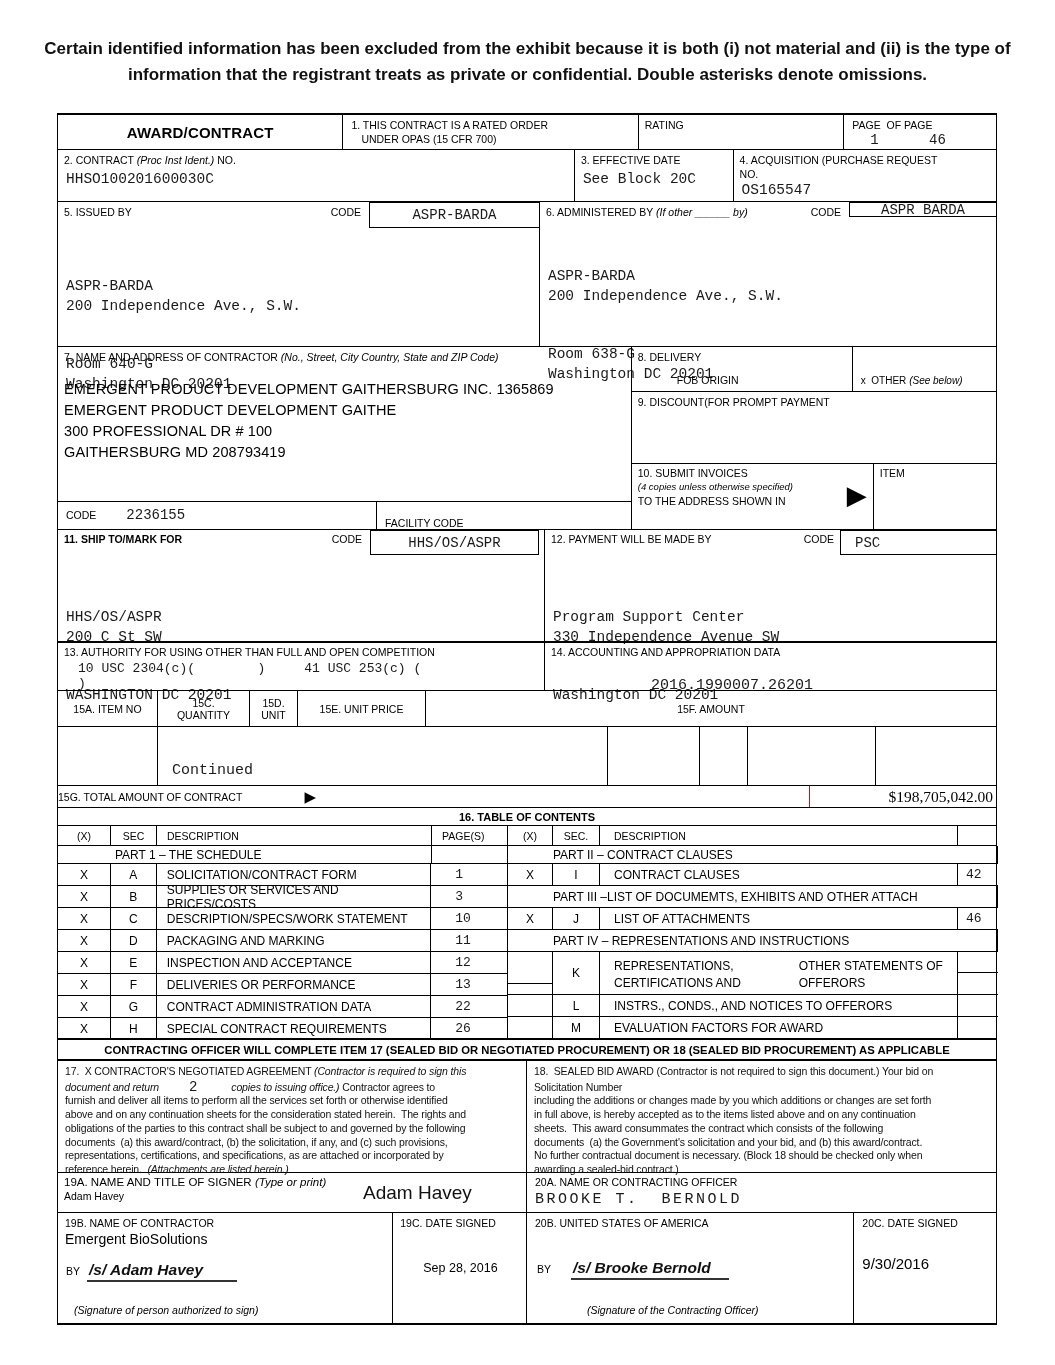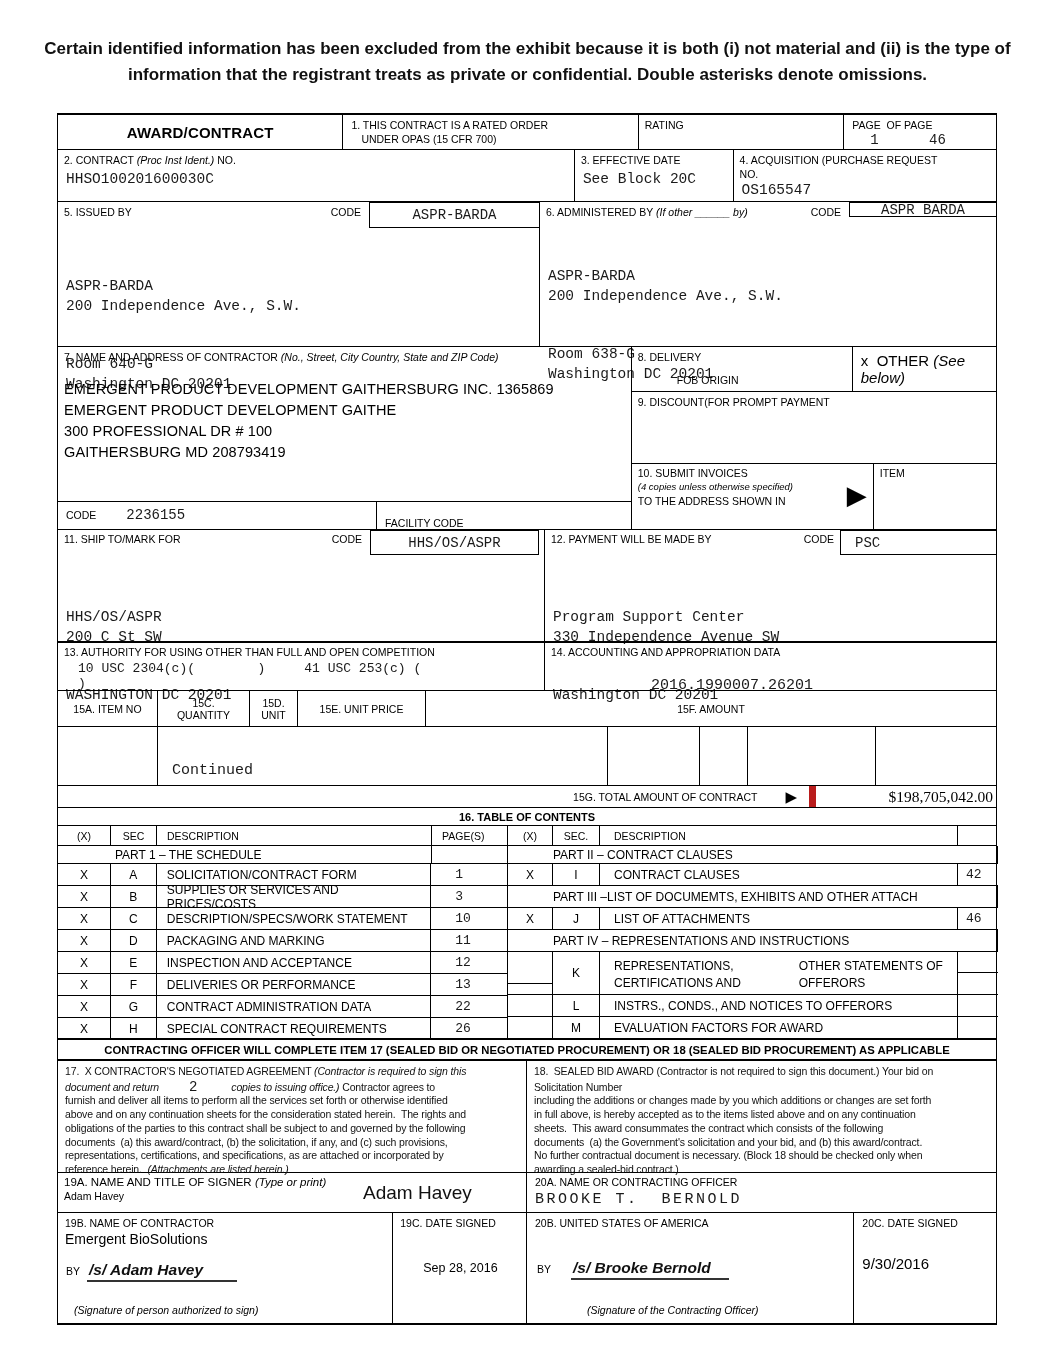--- a/index.html
+++ b/index.html
@@ -74,22 +74,22 @@
   
   .r7h{height:36px;}
   .r7h .c{display:flex;align-items:center;justify-content:center;text-align:center;}
   .r7b{height:59px;}
   .w15a{width:100px;}.w15b{width:450px;}.w15c{width:92px;}.w15d{width:48px;}
   .w15e{width:128px;}.w15f{width:122px;flex:1;}
   .r7b .c{display:flex;align-items:flex-end;}
   .contd{font-family:"Liberation Mono","DejaVu Sans Mono",monospace;font-size:15px;
         color:#1a1a1a;padding:0 0 6px 14px;}
   .r8{height:22px;align-items:center;}
-  .r8 .lblzone{width:751px;display:flex;align-items:center;justify-content:flex-end;
-        border-right:7px solid #b91c1c;height:100%;}
+  .r8 .lblzone{width:751px;display:flex;align-items:center;justify-content:flex-start;
+        border-right:1px solid #b91c1c;height:100%;gap:34px;}
   .r8 .amt{flex:1;display:flex;align-items:center;justify-content:flex-end;
         font-family:"Liberation Serif","DejaVu Serif",serif;font-size:15.5px;padding-right:3px;}
   
   .toct{height:17px;display:flex;align-items:center;justify-content:center;
         font-size:11px;font-weight:bold;border-bottom:1px solid #000;}
   .tochdr{height:20px;}
   .tochdr .c{display:flex;align-items:center;font-size:10.5px;}
   .tx{width:53px;justify-content:center;}
   .tsec{width:46px;justify-content:center;}
   .tdesc{width:275px;padding-left:10px;box-sizing:border-box;}
@@ -232,21 +232,21 @@
           </div>
         </div>
       </div>
       <div class="c r4right last">
         <div class="delrow">
           <div class="dl">
             <div class="lb" style="padding:4px 0 0 6px;">8. DELIVERY</div>
             <div class="lb" style="position:absolute;bottom:5px;left:45px;">FOB ORIGIN</div>
           </div>
           <div class="dr">
-            <div style="position:absolute;bottom:5px;left:8px;font-size:15px;"><span>x</span>&nbsp;&nbsp;<span>OTHER </span><span class="it">(See below)</span></div>
+            <div style="position:absolute;bottom:5px;left:8px;font-size:10px;text-align:center;"><span>x</span>&nbsp;&nbsp;<span>OTHER </span><span class="it">(See below)</span></div>
           </div>
         </div>
         <div class="discrow">
           <div class="lb">9. DISCOUNT(FOR PROMPT PAYMENT</div>
         </div>
         <div class="subrow">
           <div class="sl">
             <div class="lb">10. SUBMIT INVOICES</div>
             <div class="lb it" style="font-size:9.5px;margin-top:2px;">(4 copies unless otherwise specified)</div>
             <div class="lb" style="margin-top:2px;">TO THE ADDRESS SHOWN IN</div>
@@ -255,21 +255,21 @@
           <div class="si">
             <div class="lb">ITEM</div>
           </div>
         </div>
       </div>
     </div>
 
     <div class="row r5" style="border-bottom:none;">
       <div class="c c5a">
         <div class="h">
-          <div class="lb" style="flex:1;padding-left:6px;">11. SHIP TO/MARK FOR</div>
+          <div class="lb" style="flex:1;padding-left:6px;font-weight:bold;">11. SHIP TO/MARK FOR</div>
           <div class="lb" style="padding-right:8px;">CODE</div>
           <div class="codebox" style="width:169px;height:25px;margin-top:-3px;margin-right:5px;">HHS/OS/ASPR</div>
         </div>
         <div class="addr">
           <div>HHS/OS/ASPR</div><div>200 C St SW</div>
           <div>WASHINGTON DC 20201</div>
         </div>
       </div>
       <div class="c c5b last">
         <div class="h">

